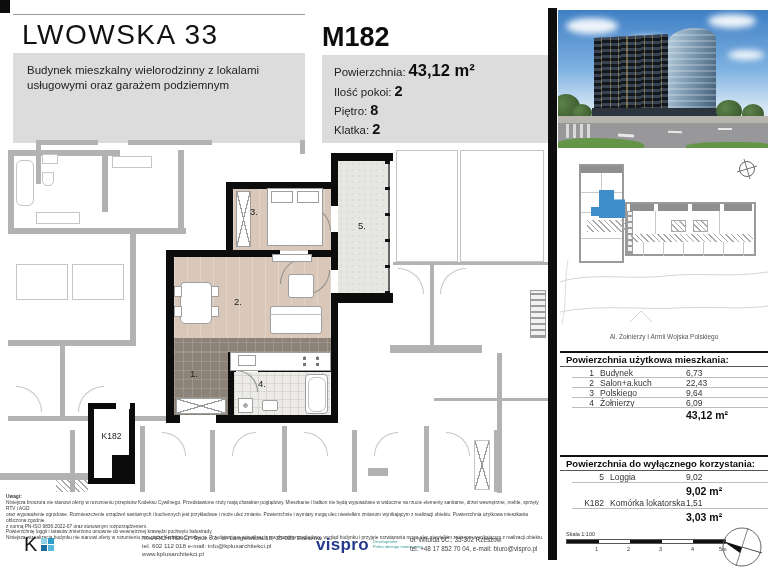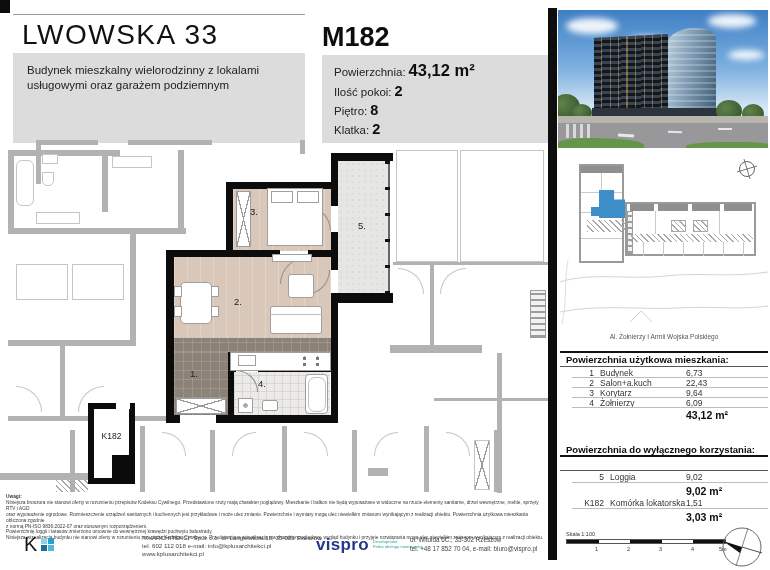--- a/index.html
+++ b/index.html
@@ -343,36 +343,36 @@
     </div>
     <div class="sep" style="top:377px"></div>
     <div class="trow" style="top:378px">
       <span class="no">2</span>
       <span class="nm">Salon+a.kuch</span>
       <span class="ar">22,43</span>
     </div>
     <div class="sep" style="top:387px"></div>
     <div class="trow" style="top:388px">
       <span class="no">3</span>
-      <span class="nm">Korytarz</span>
+      <span class="nm">Polskiego</span>
       <span class="ar">9,64</span>
     </div>
     <div class="sep" style="top:397px"></div>
     <div class="trow" style="top:398px">
       <span class="no">4</span>
       <span class="nm">Żołnierzy</span>
       <span class="ar">6,09</span>
     </div>
     <div class="sep" style="top:407px"></div>
     <div class="total" style="top:409px">43,12 m²</div>
   </div>
 
   <div>
     <div class="hline" style="top:455px;height:2px"></div>
-    <div class="thead" style="top:444px">Powierzchnia do wyłącznego korzystania:</div>
+    <div class="thead" style="top:458px">Powierzchnia do wyłącznego korzystania:</div>
     <div class="subline" style="top:470px"></div>
     <div class="trow" style="top:472px">
       <span class="no2">5</span>
       <span class="nm2">Loggia</span>
       <span class="ar">9,02</span>
     </div>
     <div class="sep" style="top:482px"></div>
     <div class="total" style="top:485px">9,02 m²</div>
     <div class="trow" style="top:498px">
       <span class="no2">K182</span>

